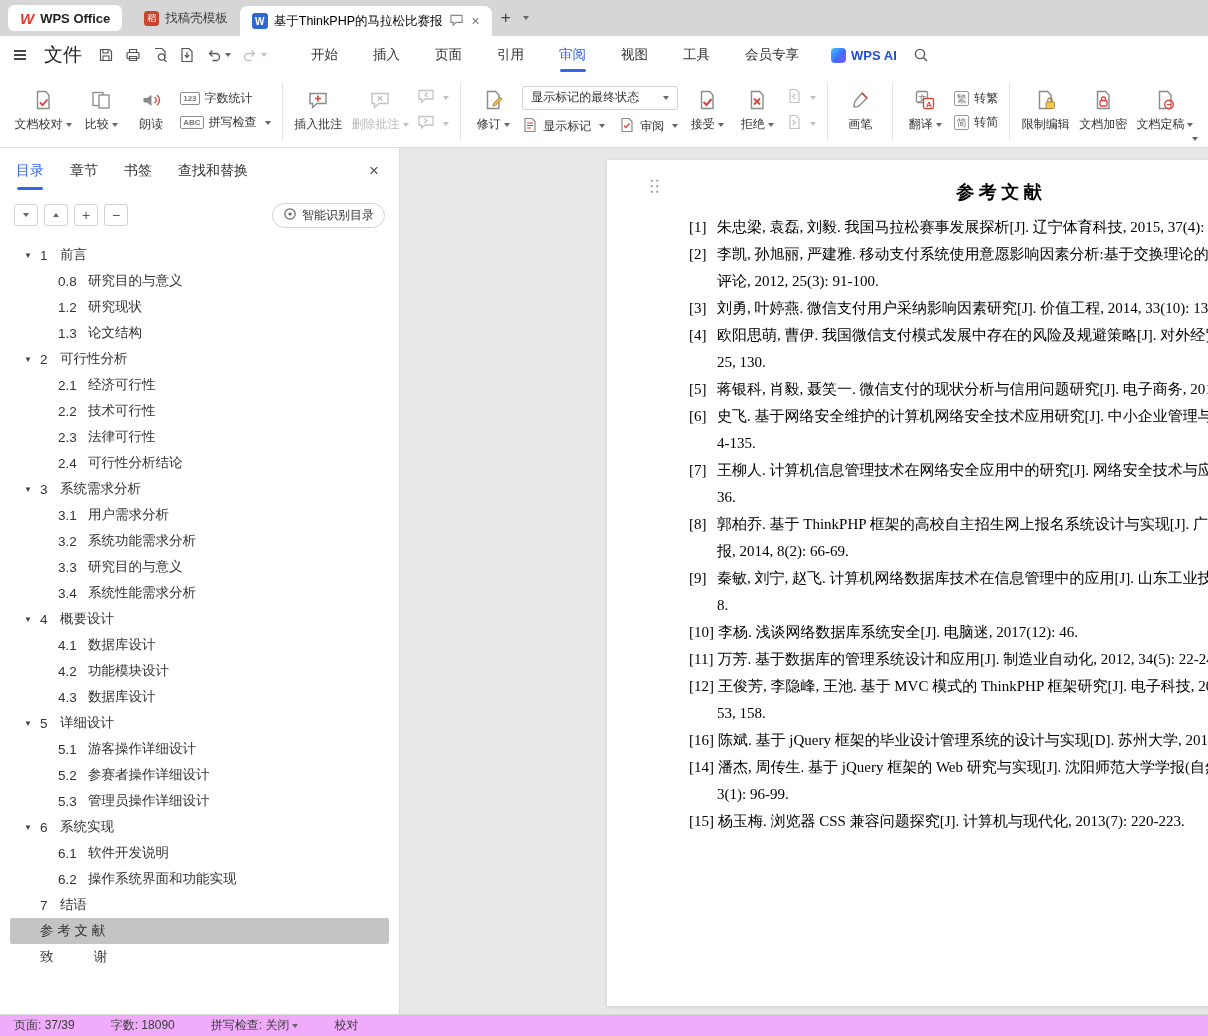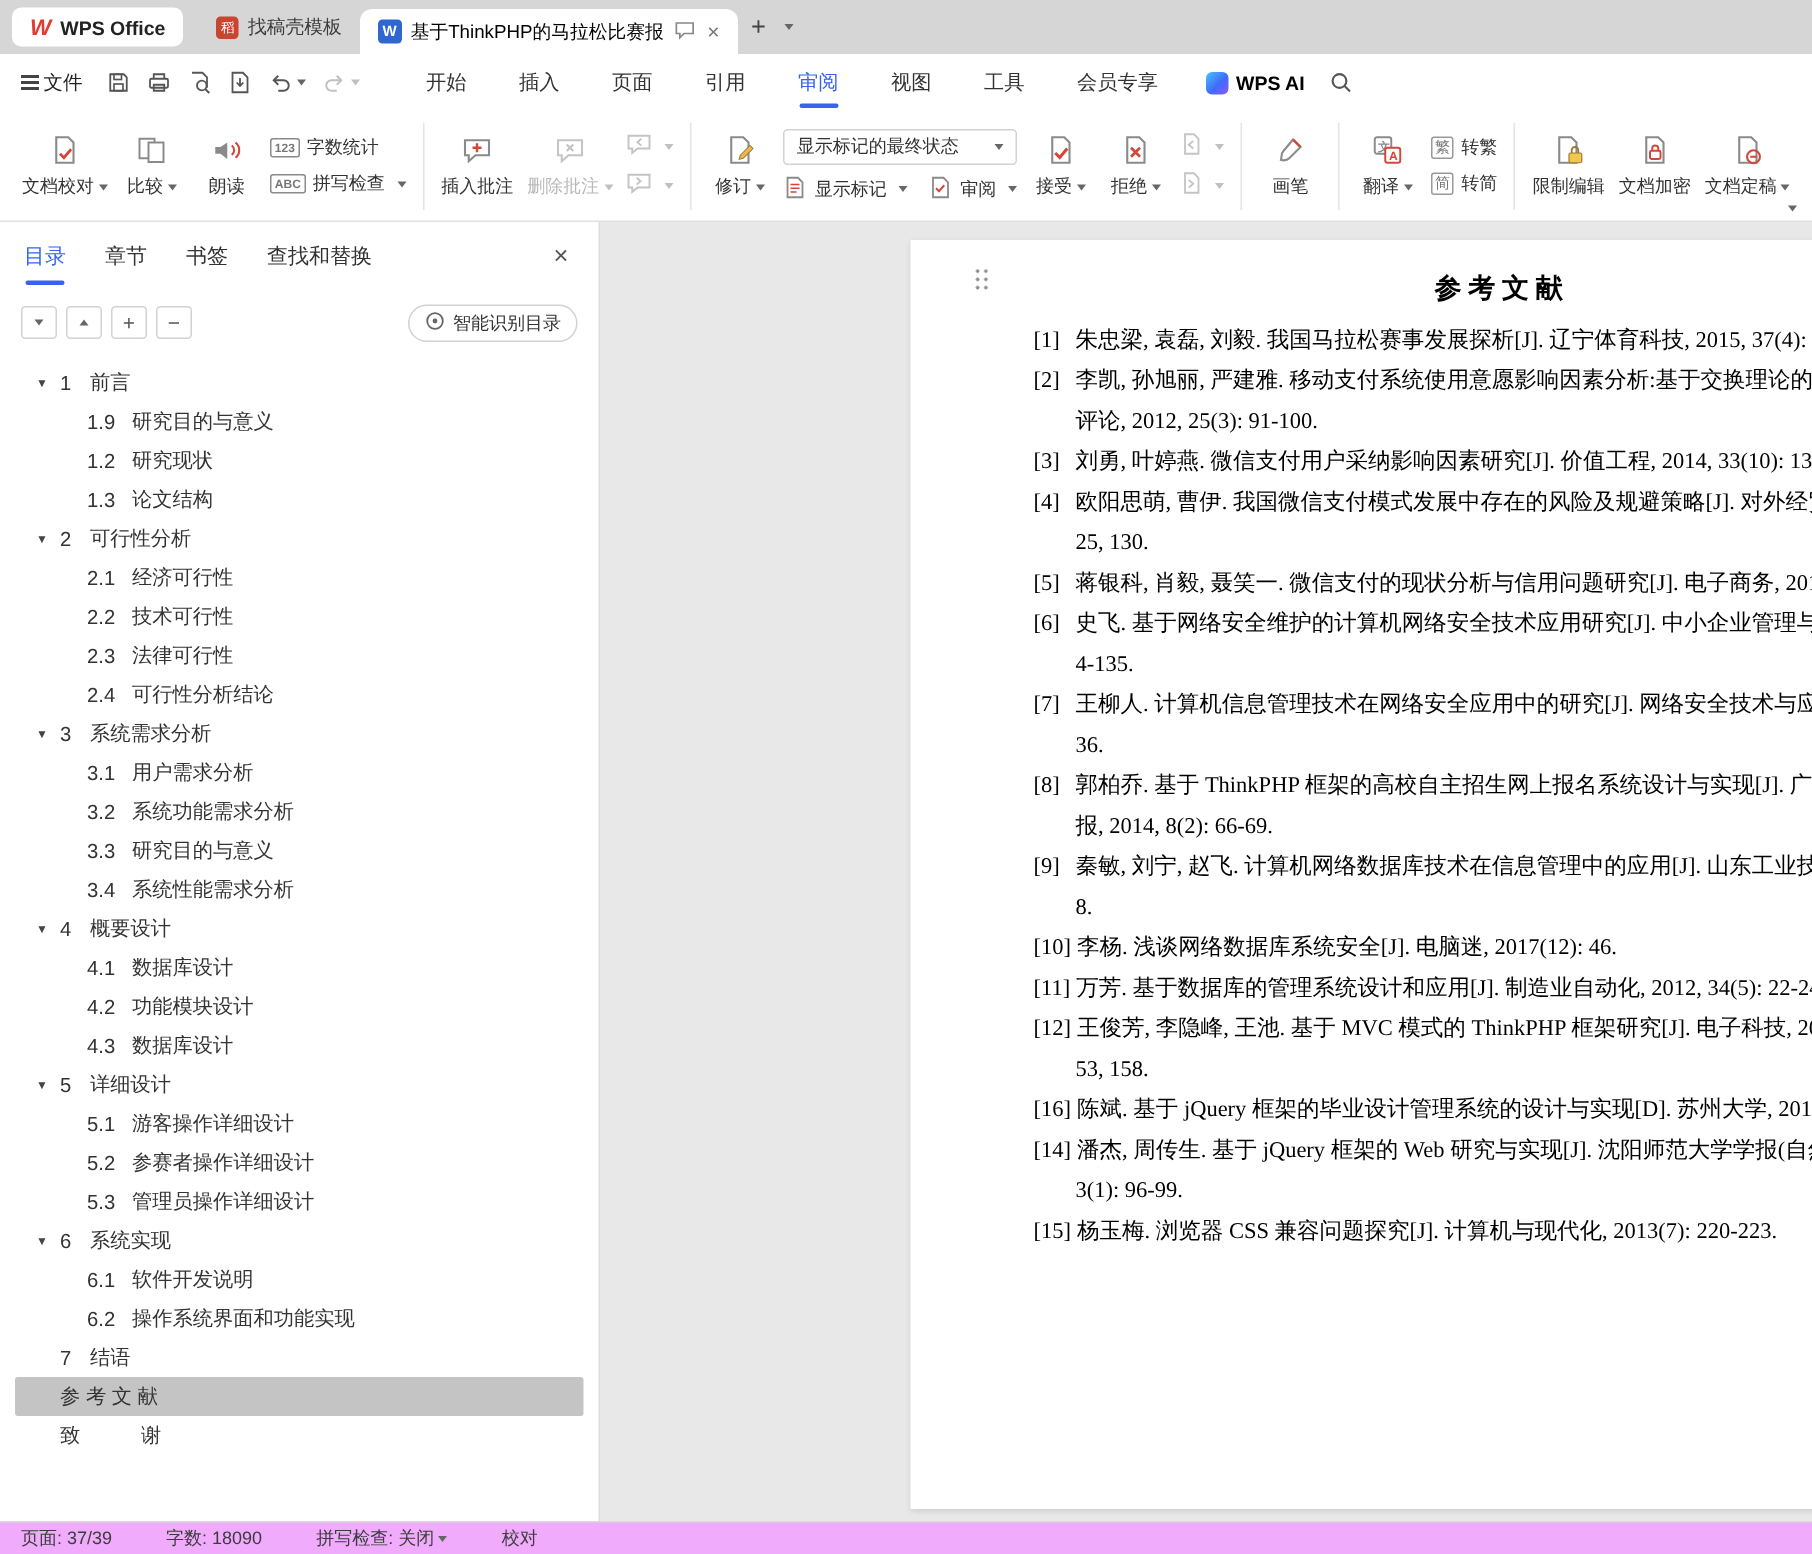--- a/index.html
+++ b/index.html
@@ -19,30 +19,30 @@
 .writer-ic{width:16px;height:16px;border-radius:3px;background:var(--writer-blue);color:#fff;font-size:10px;font-weight:bold;display:flex;align-items:center;justify-content:center;flex:none;}
 .tab-label{max-width:172px;overflow:hidden;white-space:nowrap;}
 .tab-close{font-size:14px;color:#777;margin-left:2px;}
 .tab-add{font-size:17px;color:#444;padding:0 9px;}
 .chev{display:inline-block;width:0;height:0;border-left:3.5px solid transparent;border-right:3.5px solid transparent;border-top:4px solid #666;margin-left:3px;vertical-align:middle;flex:none;}
 .chev.gray{border-top-color:#c0c0c0;}
 .chev.up{border-top:none;border-bottom:4px solid #666;}
 
 
 .menubar{height:38px;background:#fff;display:flex;align-items:center;padding:0 14px;flex:none;}
-.file-btn{display:flex;align-items:center;gap:3px;font-size:13px;color:#222;margin-right:16px;}
+.file-btn{display:flex;align-items:center;gap:18px;font-size:19px;color:#222;margin-right:16px;}
 .burger{display:inline-flex;flex-direction:column;gap:2.5px;}
 .burger i{display:block;width:12px;height:1.6px;background:#444;}
 .qbar{display:flex;align-items:center;gap:11px;margin-right:30px;}
 .qbtn{display:flex;align-items:center;}
 .menu-list{display:flex;align-items:center;gap:7px;}
 .menu-item{position:relative;height:38px;display:flex;align-items:center;padding:0 14px;font-size:13.5px;color:#333;}
 .menu-item.active{color:var(--accent-blue);}
 .menu-item.active::after{content:"";position:absolute;left:50%;transform:translateX(-50%);bottom:2px;width:26px;height:3px;border-radius:2px;background:var(--accent-blue);}
-.ai-item{display:flex;align-items:flex-end;gap:5px;margin-left:18px;font-size:13px;font-weight:bold;color:#000000;}
+.ai-item{display:flex;align-items:flex-end;gap:5px;margin-left:18px;font-size:13px;font-weight:bold;color:#1d4ed8;}
 .ai-ic{width:15px;height:15px;border-radius:4px;background:linear-gradient(135deg,#45c5ff,#3f6bff 55%,#8a5bff);}
 .search-btn{margin-left:16px;display:flex;align-items:center;}
 
 
 .ribbon{height:74px;background:#fff;border-bottom:1px solid #e0e0e0;display:flex;align-items:center;padding:0 10px;flex:none;position:relative;}
 .rbtn{display:flex;flex-direction:column;align-items:center;justify-content:center;gap:4px;min-width:50px;padding:0 5px;height:64px;font-size:12px;color:#333;border-radius:4px;}
 .rbtn .ic{height:24px;display:flex;align-items:center;justify-content:center;}
 .lblrow{display:flex;align-items:center;white-space:nowrap;}
 .rstack{display:flex;flex-direction:column;justify-content:center;gap:7px;height:64px;padding:0 4px;}
 .sbtn{display:flex;align-items:center;gap:5px;font-size:12px;color:#333;white-space:nowrap;}
@@ -497,21 +497,21 @@
       </div>
       <div class="toc-list" id="toc-list">
   <div class="toc-item lvl1">
     <span class="toc-tri">▼</span>
     <span class="toc-num">1</span>
     <span class="toc-label">前言</span>
   </div>
 
   <div class="toc-item lvl2">
 
-    <span class="toc-num">1.9</span>
+    <span class="toc-num">0.8</span>
     <span class="toc-label">研究目的与意义</span>
   </div>
 
   <div class="toc-item lvl2">
 
     <span class="toc-num">1.2</span>
     <span class="toc-label">研究现状</span>
   </div>
 
   <div class="toc-item lvl2">

